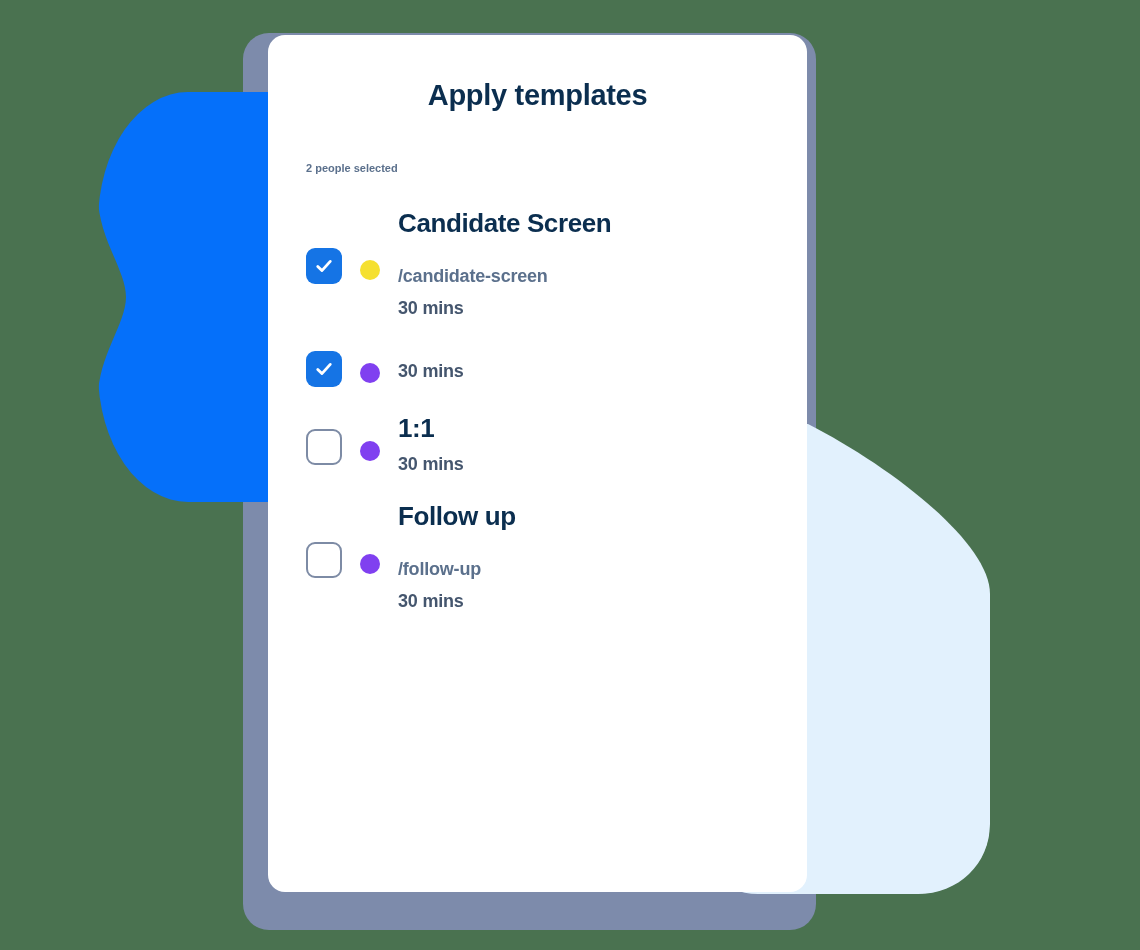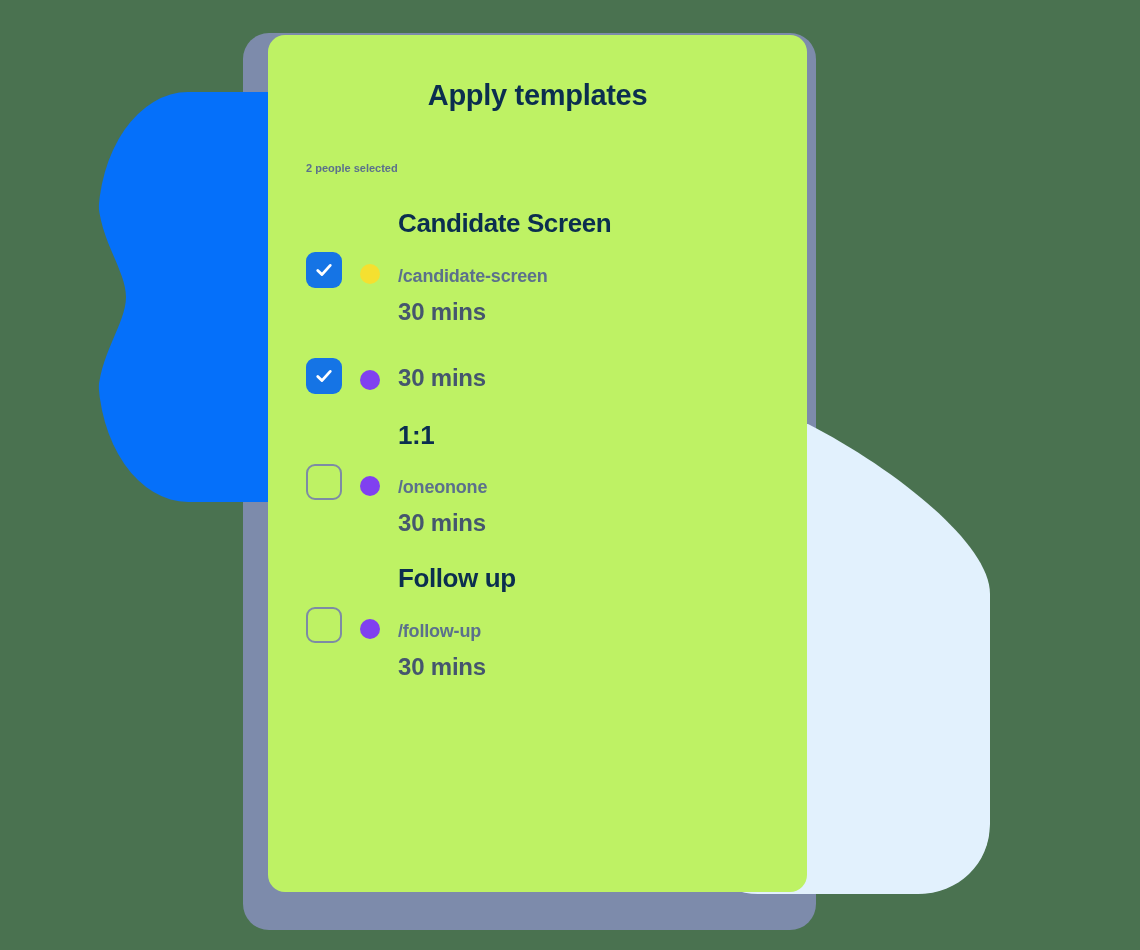--- a/index.html
+++ b/index.html
@@ -55,21 +55,21 @@
     border-radius: 26px;
   }
 
   
   .card {
     position: absolute;
     left: 268px;
     top: 35px;
     width: 539px;
     height: 857px;
-    background: #bef264;
+    background: #ffffff;
     border-radius: 17px;
     box-sizing: border-box;
     padding: 0 38px;
     overflow: hidden;
   }
 
   .card-title {
     margin: 0;
     padding-top: 44px;
     text-align: center;
@@ -176,21 +176,21 @@
   }
   .tpl-slug {
     margin-top: 27px;
     font-size: 18px;
     font-weight: bold;
     color: #5b708c;
     letter-spacing: -0.2px;
   }
   .tpl-duration {
     margin-top: 11px;
-    font-size: 24px;
+    font-size: 18px;
     font-weight: bold;
     color: #45566e;
     letter-spacing: -0.2px;
   }
 </style>
 </head>
 <body>
 
 <div id="stage">
 
@@ -234,21 +234,20 @@
             <div class="tpl-duration">30 mins</div>
           </div>
         </li>
         <li class="template-row">
           <div class="checkbox unchecked" role="checkbox" aria-checked="false"></div>
           <div class="dot-col">
             <span class="dot" style="background: rgb(128, 64, 240);"></span>
           </div>
           <div class="tpl-info">
             <div class="tpl-name">1:1</div>
-            <div class="tpl-slug">/oneonone</div>
             <div class="tpl-duration">30 mins</div>
           </div>
         </li>
         <li class="template-row">
           <div class="checkbox unchecked" role="checkbox" aria-checked="false"></div>
           <div class="dot-col">
             <span class="dot" style="background: rgb(128, 64, 240);"></span>
           </div>
           <div class="tpl-info">
             <div class="tpl-name">Follow up</div>

